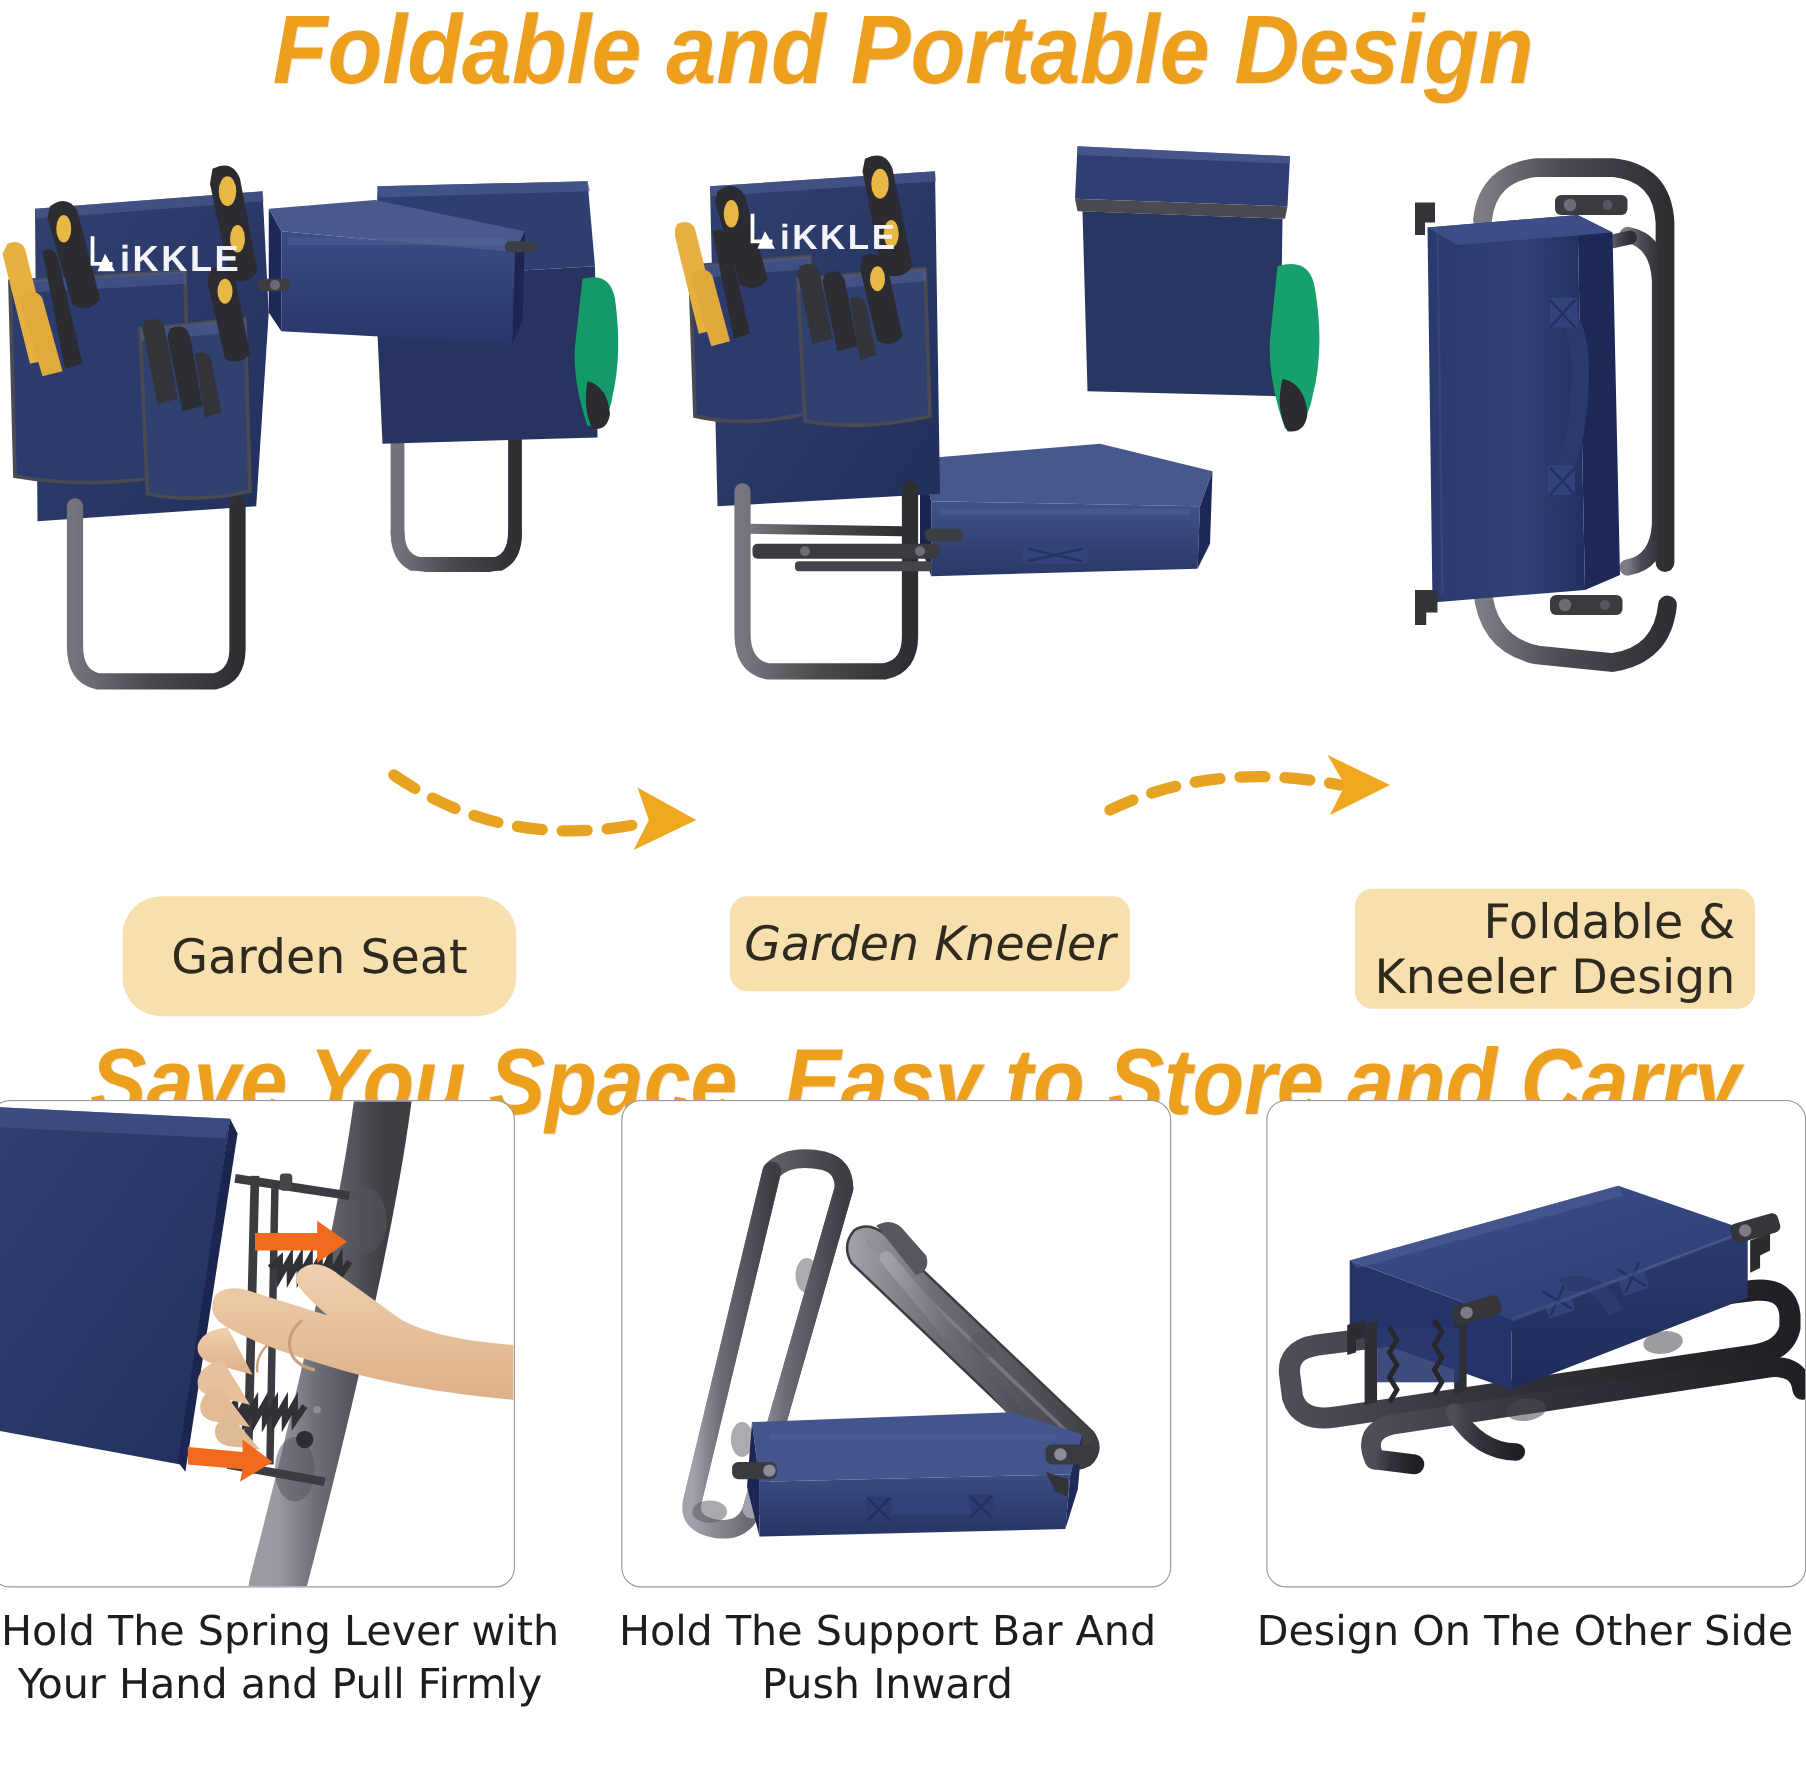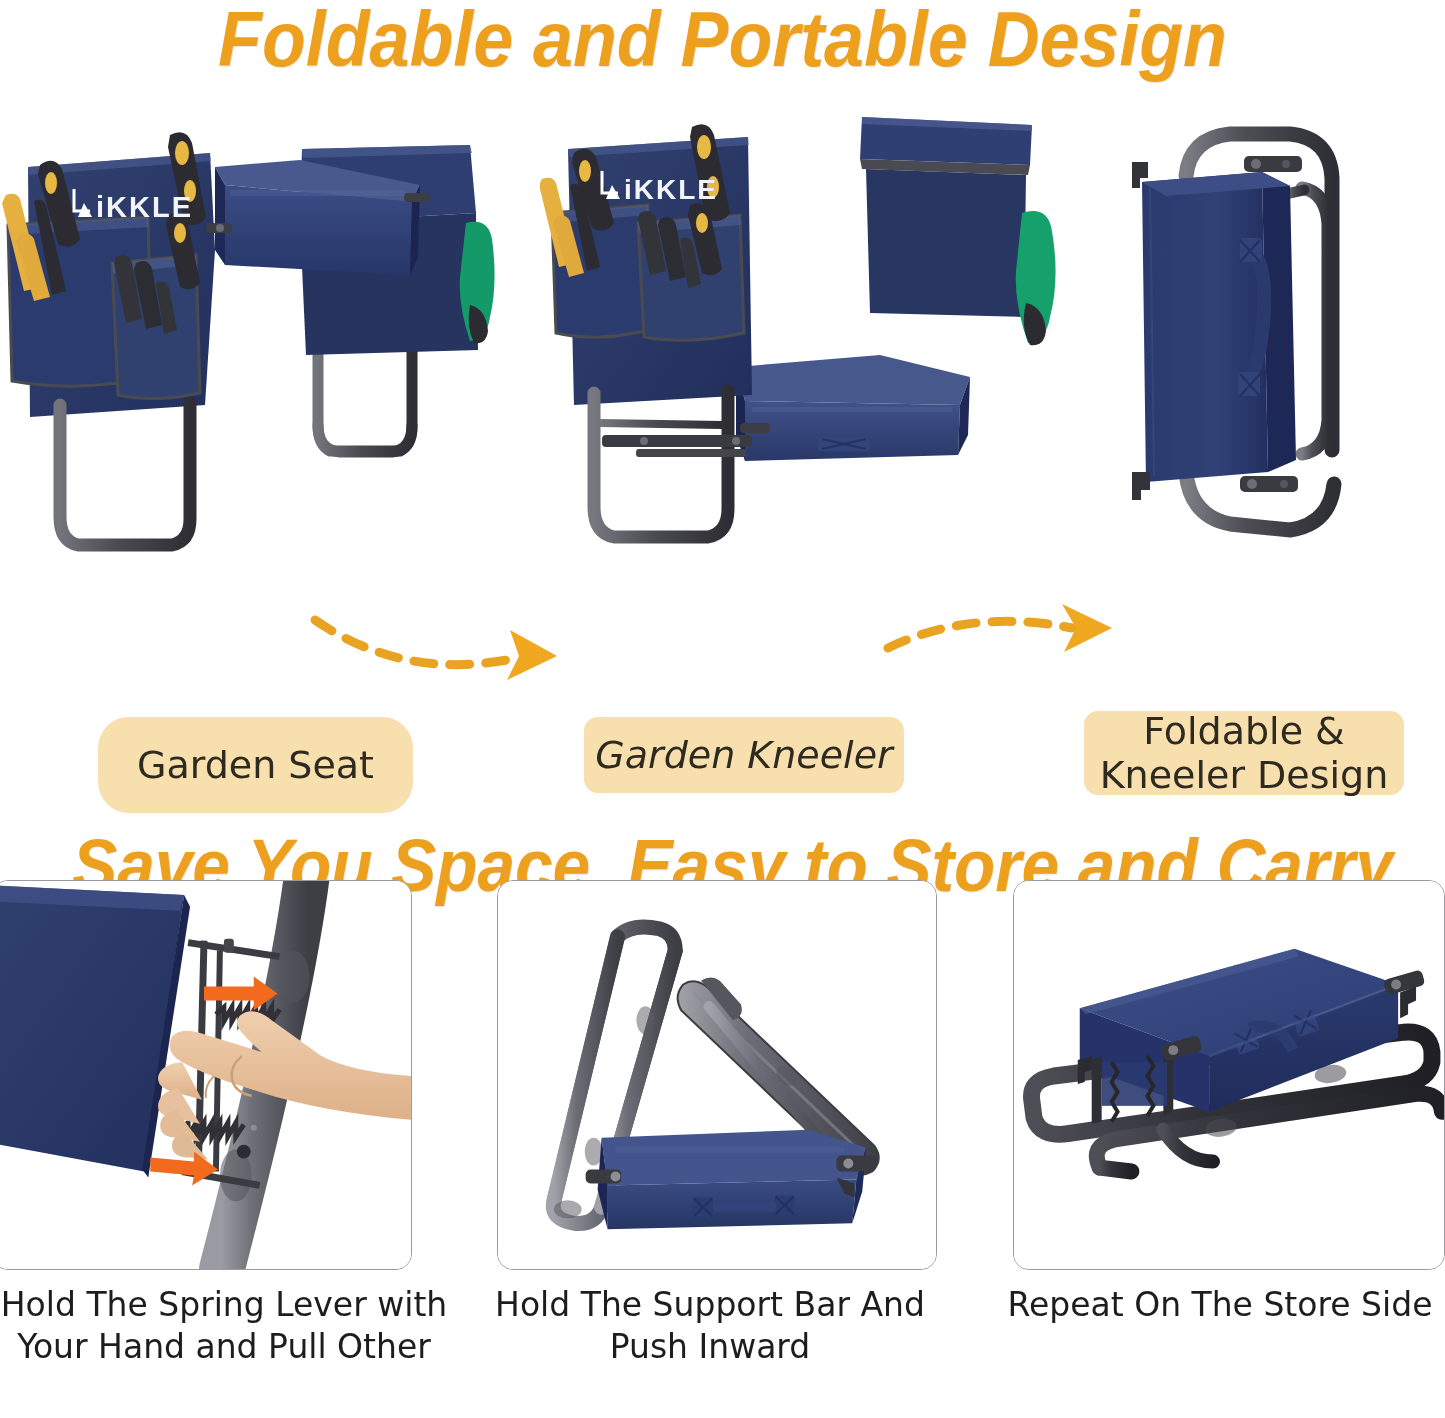--- a/index.html
+++ b/index.html
@@ -63,21 +63,21 @@
     display: flex;
     align-items: center;
     justify-content: center;
     text-align: center;
     line-height: 1.16;
     font-family: "DejaVu Sans", sans-serif;
     font-weight: 400;
   }
   #badge-1 { top: 612px; left: 98px;  width: 315px; height: 96px; border-radius: 31px; }
   #badge-2 { top: 612px; left: 584px; width: 320px; height: 76px; font-style: italic; }
-  #badge-3 { top: 606px; left: 1084px; width: 320px; height: 84px; }
+  #badge-3 { top: 606px; left: 1084px; width: 320px; height: 96px; text-align: right; }
 
   
   #section-bottom {
     position: absolute;
     top: 880px; left: 0; width: 1320px; height: 498px;
   }
   .panel {
     position: absolute;
     top: 0;
     height: 390px;
@@ -562,22 +562,22 @@
         <circle cx="160" cy="170" r="5" fill="#7c7c85"></circle>
         <rect x="372" y="94" width="40" height="16" rx="5" fill="#35353c" transform="rotate(-16 392 102)"></rect>
         <circle cx="384" cy="104" r="5" fill="#7c7c85"></circle>
         <path d="M388 112 l16 -6 l0 14 l-8 4 l0 10 l-8 4 Z" fill="#2b2b32"></path>
       </g>
     </svg>
   </div>
 
   <div id="caption-1" class="caption">
     <div>Hold The Spring Lever with</div>
-    <div>Your Hand and Pull Other</div>
+    <div>Your Hand and Pull Firmly</div>
   </div>
   <div id="caption-2" class="caption">
     <div>Hold The Support Bar And</div>
     <div>Push Inward</div>
   </div>
   <div id="caption-3" class="caption">
-    <div>Repeat On The Store Side</div>
+    <div>Design On The Other Side</div>
   </div>
 </div>
 
 </body></html>

